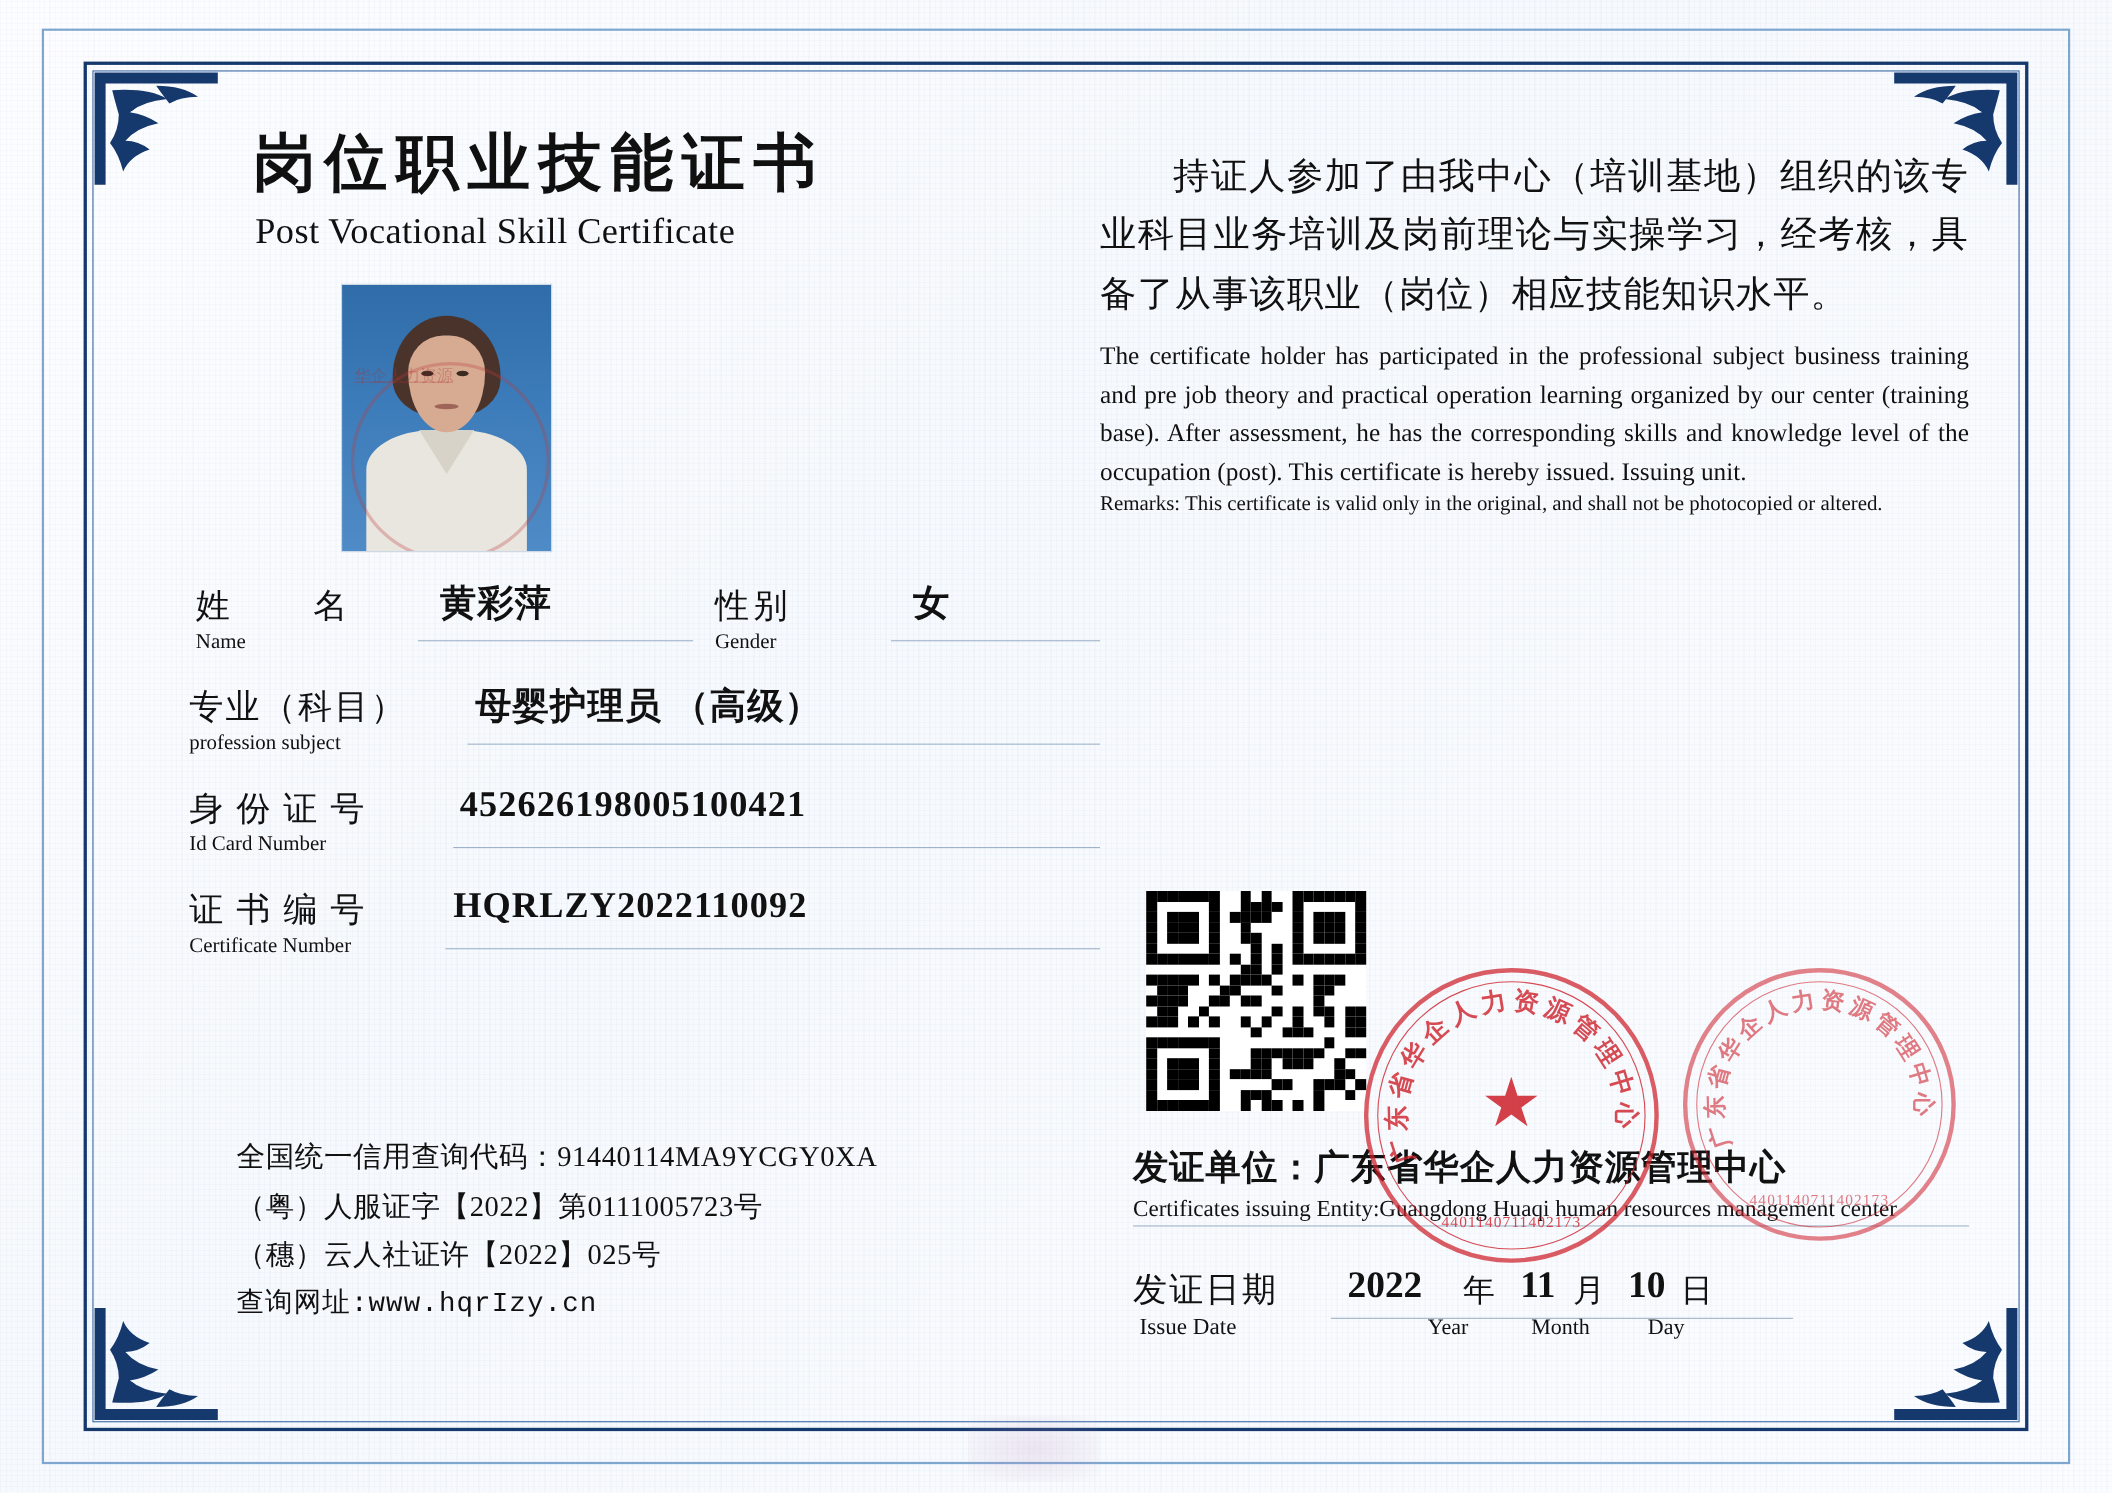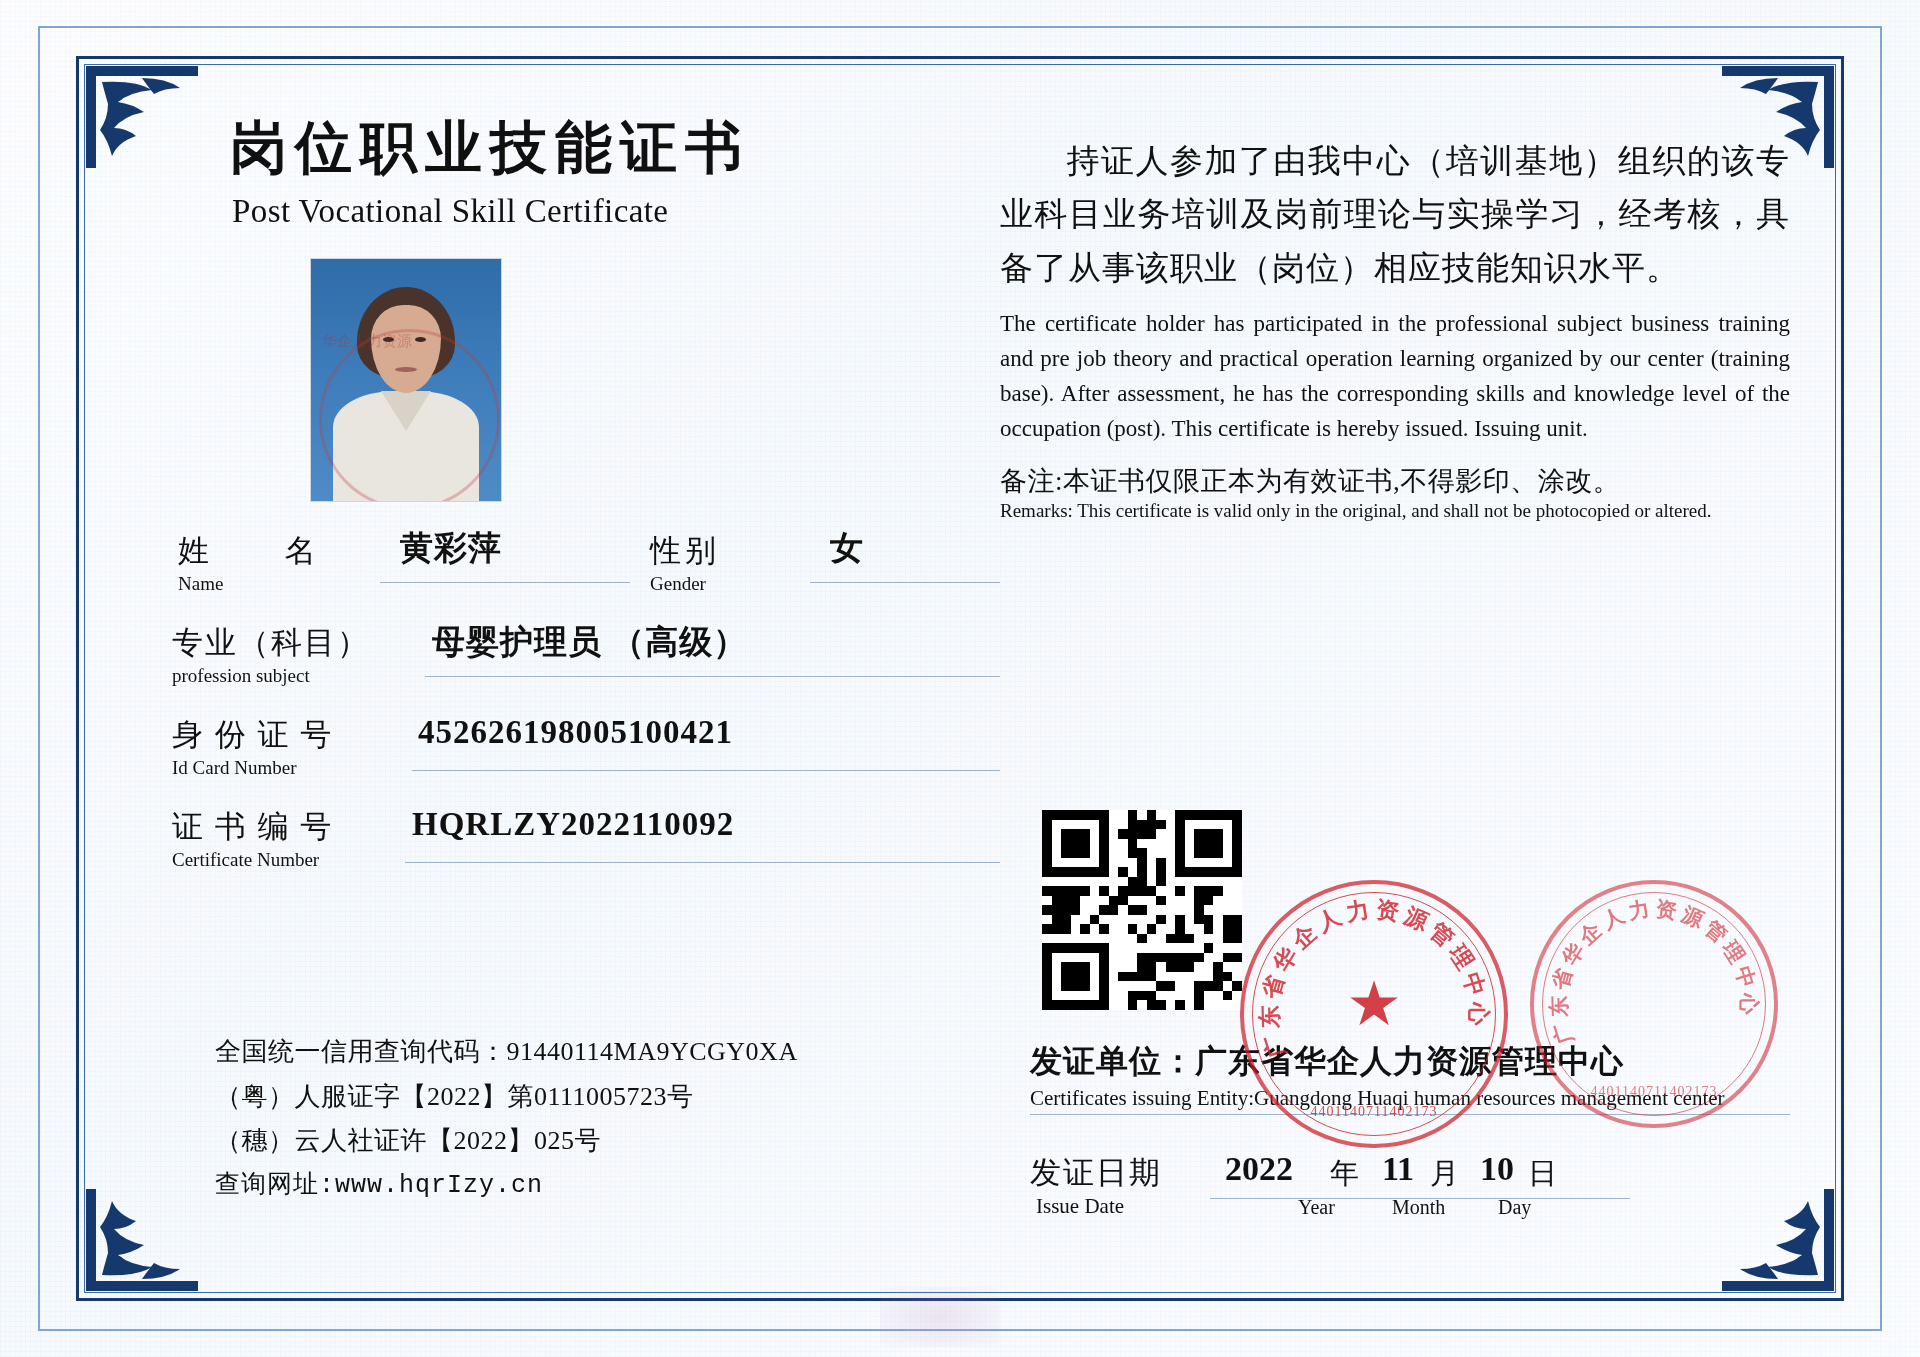--- a/index.html
+++ b/index.html
@@ -145,20 +145,21 @@
     clip-path: polygon(50% 100%, 0 0, 100% 0);
   }
   .photo-stamp {
     position: absolute;
     left: 8px; top: 70px;
     width: 175px; height: 175px;
     border-radius: 50%;
     border: 3px solid rgba(190,60,60,0.30);
     color: rgba(170,50,50,0.33);
     font-size: 15px;
+    text-decoration: underline;
   }
 
   
   .fields {
     position: absolute;
     left: 150px;
     top: 530px;
     width: 800px;
   }
   .frow {
@@ -519,21 +520,20 @@
   <div class="bottom-left">
     <div>全国统一信用查询代码：91440114MA9YCGY0XA</div>
     <div>（粤）人服证字【2022】第0111005723号</div>
     <div>（穗）云人社证许【2022】025号</div>
     <div class="url">查询网址:www.hqrIzy.cn</div>
   </div>
 
   <div class="right-col">
     <div class="cn-para"><span class="indent"></span><span>持证人参加了由我中心（培训基地）组织的该专业科目业务培训及岗前理论与实操学习，经考核，具备了从事该职业（岗位）相应技能知识水平。</span></div>
     <div class="en-para">The certificate holder has participated in the professional subject business training and pre job theory and practical operation learning organized by our center (training base). After assessment, he has the corresponding skills and knowledge level of the occupation (post). This certificate is hereby issued. Issuing unit.</div>
-    <div class="remark-cn">备注:本证书仅限正本为有效证书,不得影印、涂改。</div>
     <div class="remark-en">Remarks: This certificate is valid only in the original, and shall not be photocopied or altered.</div>
   </div>
 
   <div class="qr" id="qr">
       <i></i>
       <i></i>
       <i></i>
       <i></i>
       <i></i>
       <i></i>

